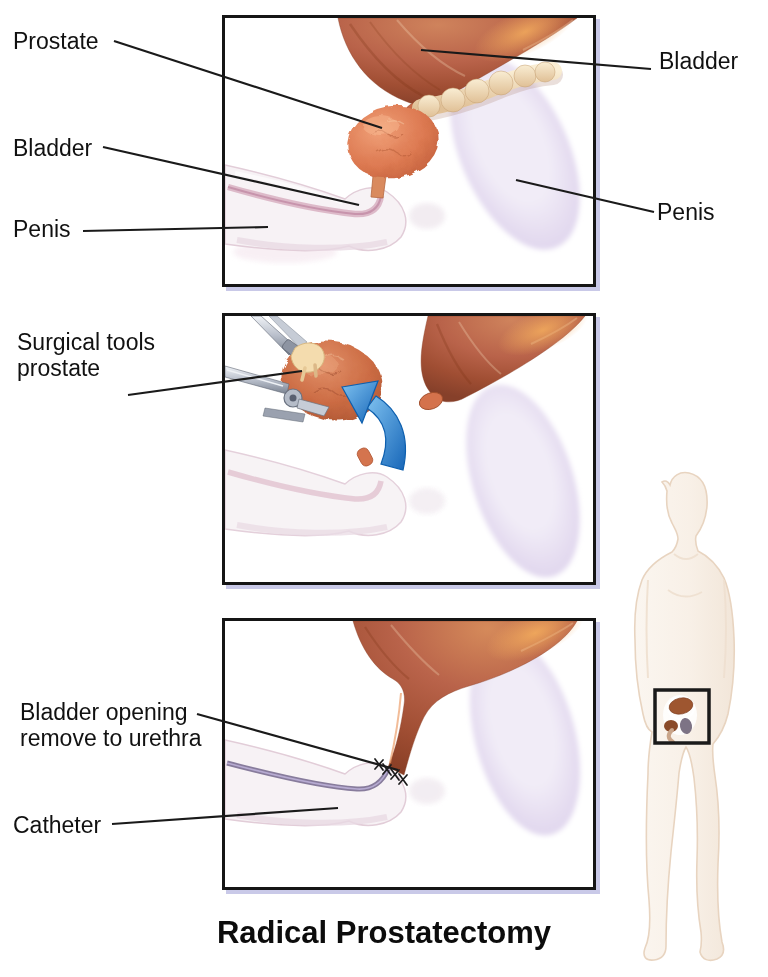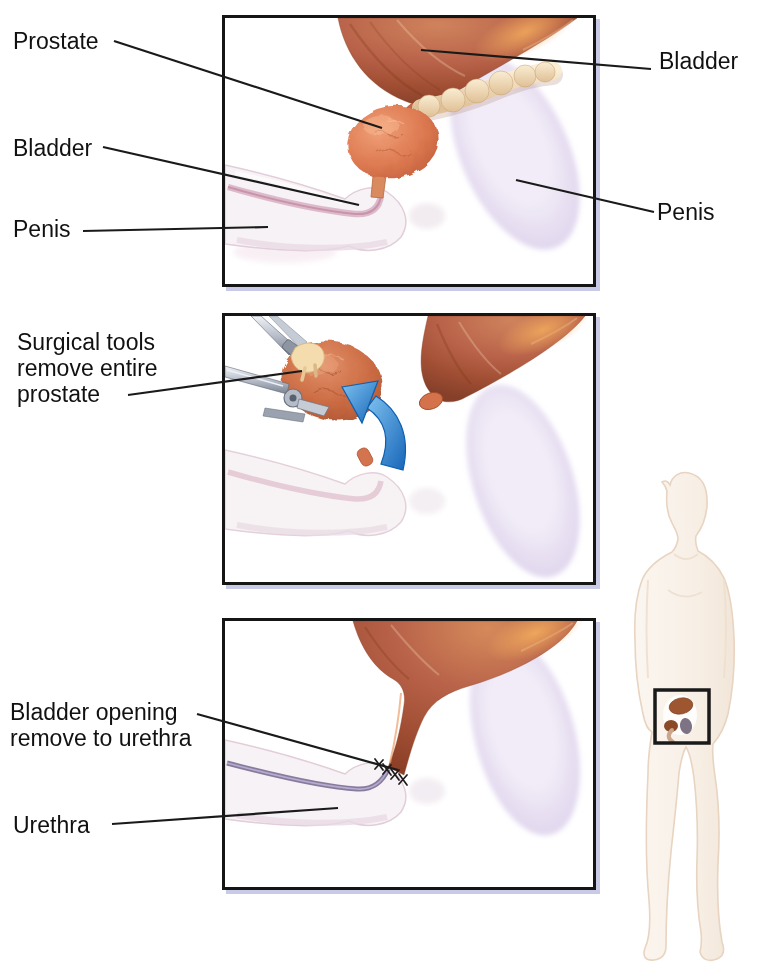--- a/index.html
+++ b/index.html
@@ -277,31 +277,31 @@
   </svg>
 
   <div class="lbl" style="left:13px;top:28px">Prostate</div>
   <div class="lbl" style="left:13px;top:135px">Bladder</div>
   <div class="lbl" style="left:13px;top:216px">Penis</div>
   <div class="lbl" style="left:659px;top:48px">Bladder</div>
   <div class="lbl" style="left:657px;top:199px">Penis</div>
 
   <div class="lbl it ann" style="left:17px;top:329px">
     <div>Surgical tools</div>
-    <div>remove entire</div>
     <div>prostate</div>
   </div>
 
-  <div class="lbl it ann" style="left:10px;top:699px">
+  <div class="lbl it ann" style="left:20px;top:699px">
     <div>Bladder opening</div>
     <div>remove to urethra</div>
   </div>
 
-  <div class="lbl" style="left:13px;top:812px">Urethra</div>
-
+  <div class="lbl" style="left:13px;top:812px">Catheter</div>
+
+  <div class="title">Radical Prostatectomy</div>
 
   <svg class="figure" width="156" height="500" viewBox="0 0 156 500">
     <defs>
       <linearGradient id="fskin" x1="0" y1="0" x2="1" y2="0">
         <stop offset="0" stop-color="#fbf6f0"></stop>
           <stop offset="0.55" stop-color="#f8f0e7"></stop>
         <stop offset="1" stop-color="#f2e6d9"></stop>
       </linearGradient>
     </defs>
     <path d="M 77,5 C 68,3 60,8 58,17 C 56,13 53,12 50,14 C 52,16 54,19 55,23

